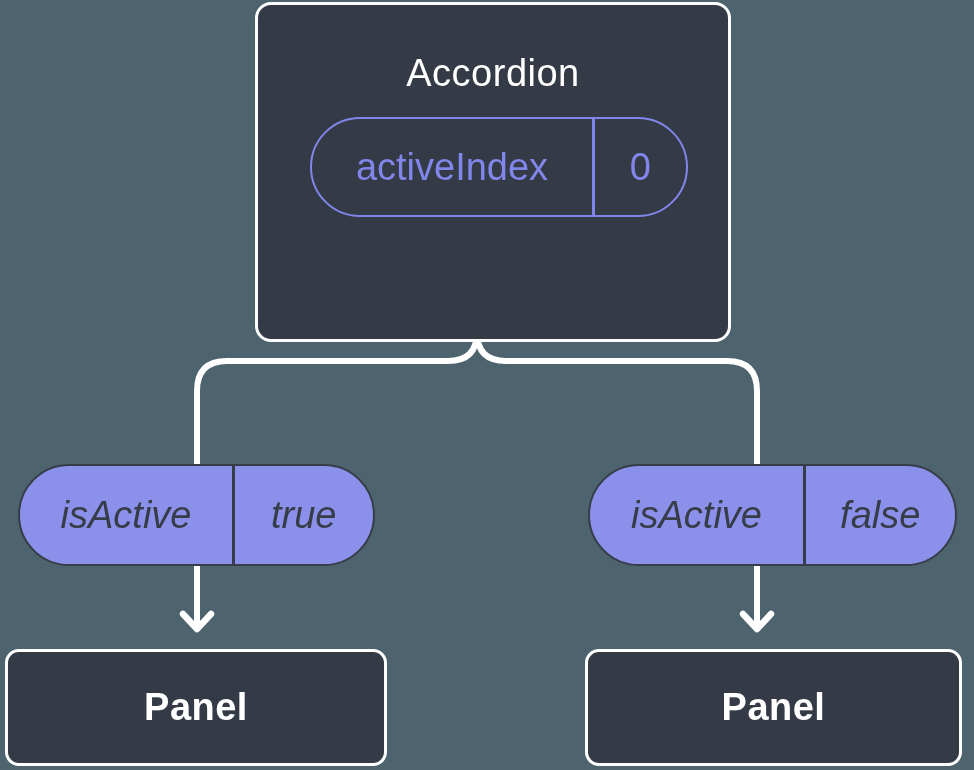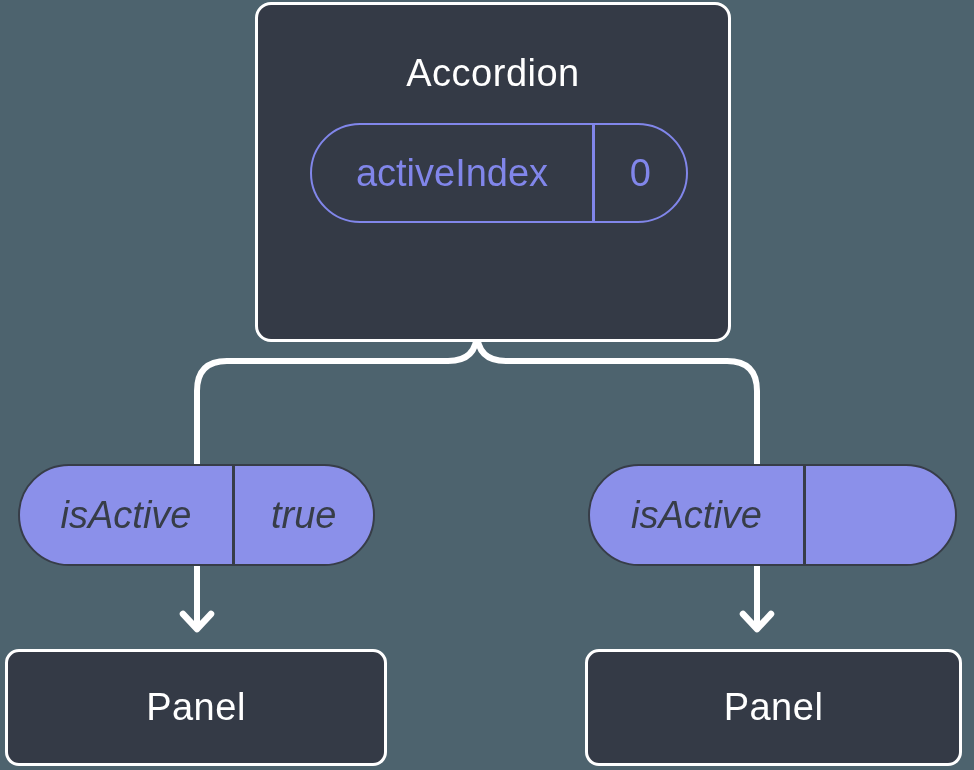--- a/index.html
+++ b/index.html
@@ -56,21 +56,21 @@
     top: 47px; left: 0;
     width: 100%;
     text-align: center;
     color: var(--c-light-text);
     font-size: 38px;
     font-weight: 500;
     letter-spacing: 0.5px;
   }
   .prop-pill {
     position: absolute;
-    left: 52px; top: 118px;
+    left: 52px; top: 112px;
     width: 378px; height: 100px;
     border: 2.5px solid var(--c-accent-outline);
     border-radius: 50px;
     display: flex;
     align-items: stretch;
     color: var(--c-accent-outline);
     font-size: 38px;
   }
   .prop-pill .pill-name {
     width: 280px;
@@ -123,21 +123,21 @@
   .state-pill.right .pill-name { width: 213px; }
   .panel-node {
     top: 649px;
     height: 117px;
     border-radius: 14px;
     display: flex;
     align-items: center;
     justify-content: center;
     color: var(--c-light-text);
     font-size: 38px;
-    font-weight: 400;
+    font-weight: 700;
     letter-spacing: 0.5px;
   }
   .panel-node.left { left: 5px; width: 382px; }
   .panel-node.right { left: 585px; width: 377px; }
 </style>
 </head>
 <body>
 
 <div class="stage">
 
@@ -159,20 +159,21 @@
 
   <div class="state-pill left">
     <span class="pill-name">isActive</span>
     <span class="pill-divider"></span>
     <span class="pill-value">true</span>
   </div>
 
   <div class="state-pill right">
     <span class="pill-name">isActive</span>
     <span class="pill-divider"></span>
+    <span class="pill-value">false</span>
   </div>
 
   <div class="node panel-node left">
     <span>Panel</span>
   </div>
 
   <div class="node panel-node right">
     <span>Panel</span>
   </div>
 

